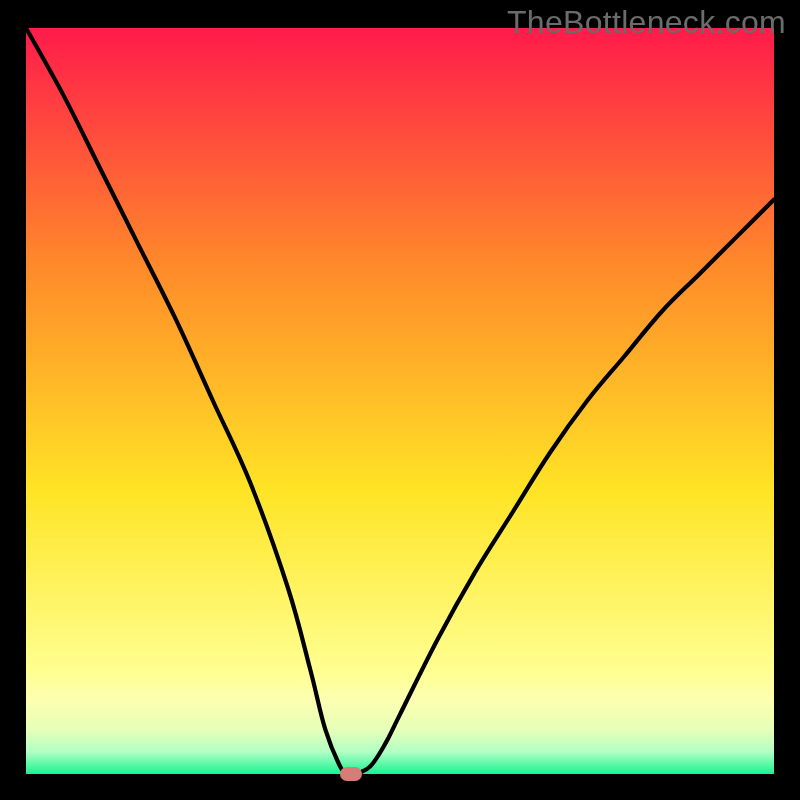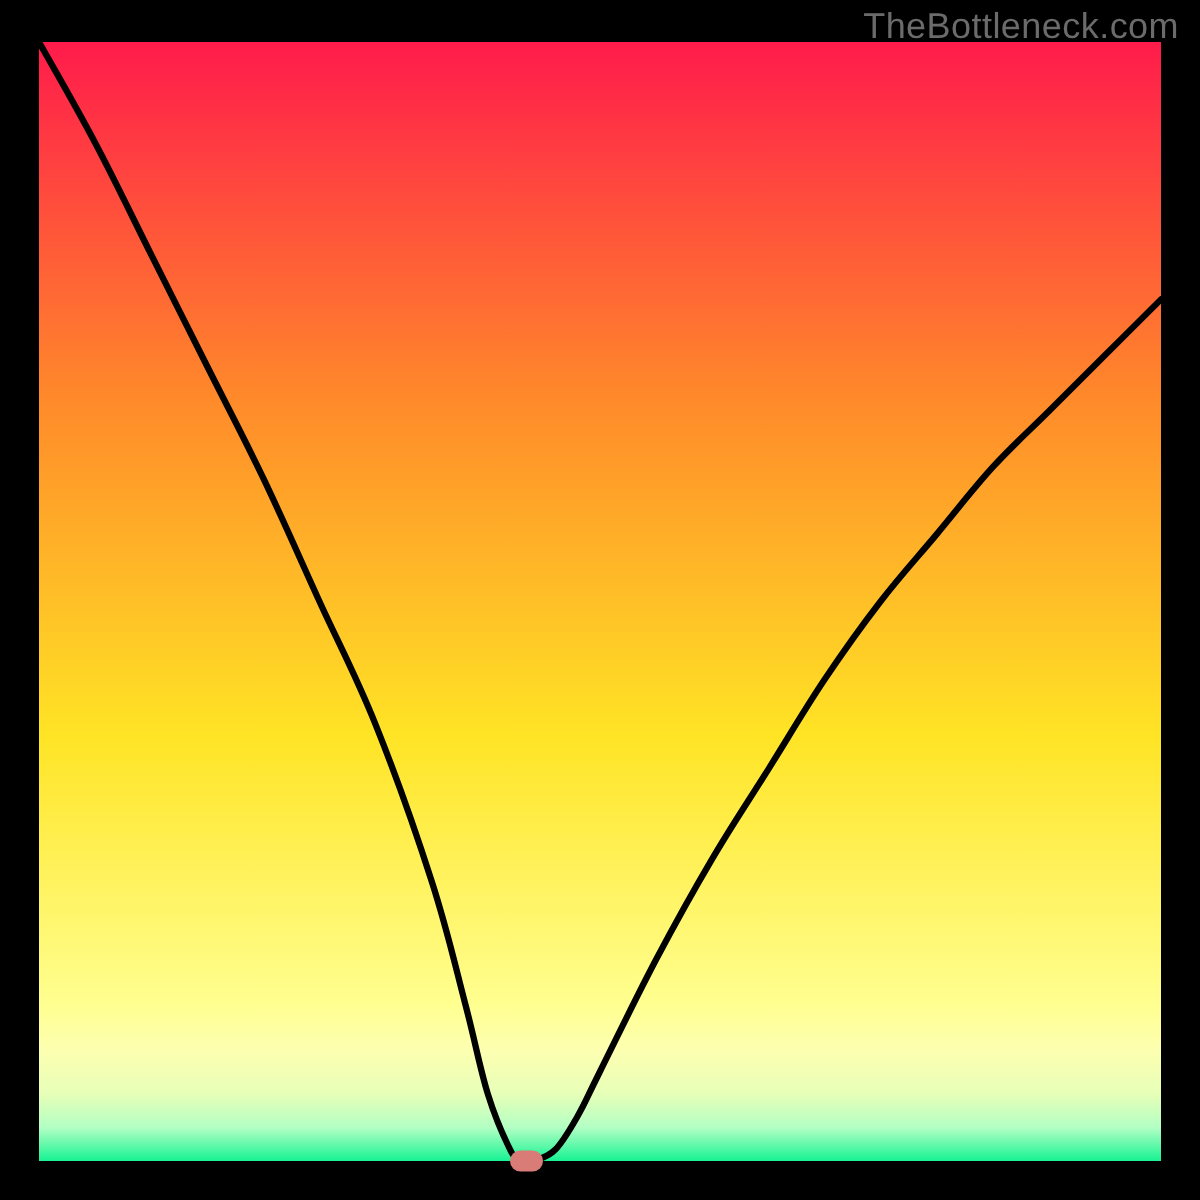--- a/index.html
+++ b/index.html
@@ -1,18 +1,18 @@
 <!DOCTYPE html>
 <html><head>
 <meta charset="utf-8">
 <style>
   * { margin: 0; padding: 0; box-sizing: border-box; }
   body { width: 800px; height: 800px; background: #000; position: relative; font-family: Arial, sans-serif; }
   .outer { width: 800px; height: 800px; background: #000; position: relative; }
-  .attribution { position: absolute; top: 4px; right: 14px; color: #6b6b6b; font-size: 24px; font-weight: 500; letter-spacing: 0.3px; z-index: 10; }
+  .attribution { position: absolute; top: 4px; right: 14px; color: #6b6b6b; font-size: 32px; font-weight: 500; letter-spacing: 0.3px; z-index: 10; }
   .plot { position: absolute; left: 26px; top: 28px; width: 748px; height: 746px; }
   .plot svg { width: 100%; height: 100%; display: block; }
   .marker { position: absolute; width: 22px; height: 14px; border-radius: 7px; background: #d97b76; transform: translate(-50%, -50%); }
 </style>
 </head>
 <body>
 
 <div class="outer">
   <div class="attribution">TheBottleneck.com</div>
   <div class="plot">

